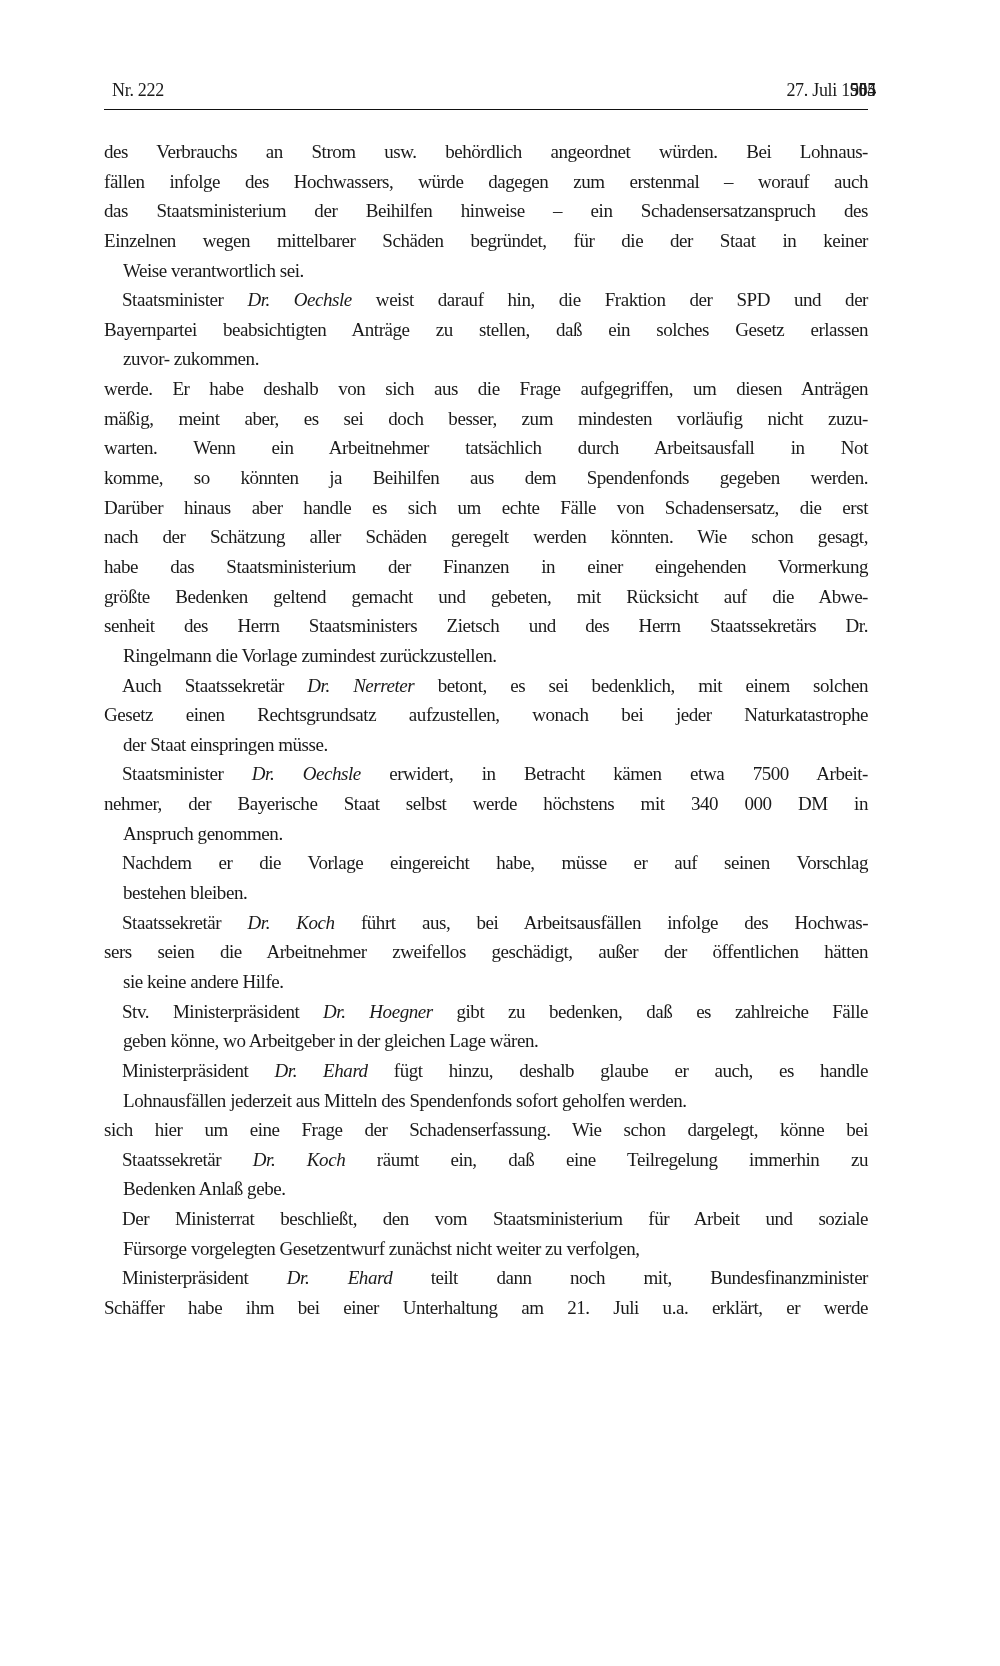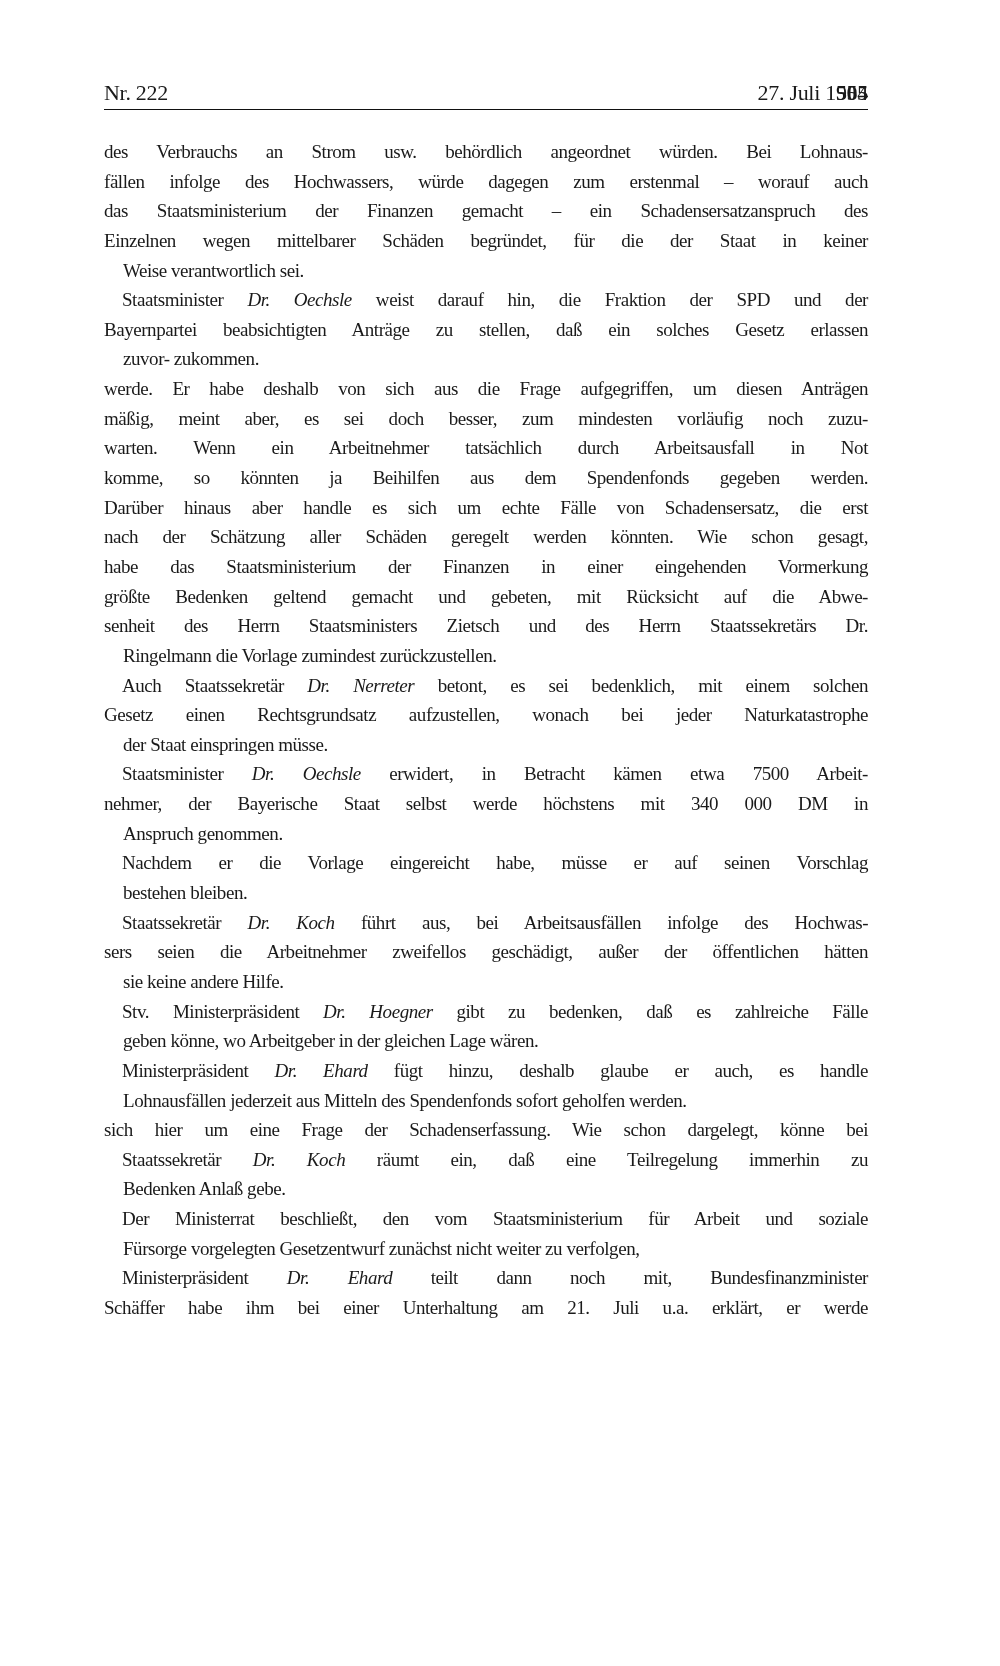--- a/index.html
+++ b/index.html
@@ -1,19 +1,19 @@
 <!DOCTYPE html>
 <html><head>
 <meta charset="utf-8">
 <style>
   html, body { margin: 0; padding: 0; background: #ffffff; }
   body { width: 1000px; height: 1666px; position: relative; overflow: hidden;
          font-family: "Liberation Serif", "DejaVu Serif", serif; color: #1a1a1a; }
-  .header { position: absolute; left: 104px; top: 80px; width: 764px; height: 30px;
-            font-size: 22px; }
+  .header { position: absolute; left: 112px; top: 80px; width: 764px; height: 30px;
+            font-size: 18px; }
   .header span { position: absolute; top: 0; letter-spacing: -0.3px; }
   .hdr-left { left: 0; }
   .hdr-center { left: 0; right: 0; text-align: right; }
   .hdr-right { right: 0; font-weight: bold; }
   .rule { position: absolute; left: 104px; top: 109px; width: 764px; height: 1px; background: #111; }
   .body { position: absolute; left: 104px; top: 137px; width: 764px; font-size: 19px; }
   .line { height: 29.65px; line-height: 29.65px; white-space: nowrap; text-align: justify;
           text-align-last: justify; letter-spacing: -0.45px; }
   .line.last { text-align-last: left; margin-left: 19px; }
   .line.indent { padding-left: 18px; }
@@ -26,32 +26,32 @@
   <span class="hdr-left">Nr. 222</span>
   <span class="hdr-center">27. Juli 1954</span>
   <span class="hdr-right">505</span>
 </div>
 <div class="rule"></div>
 
 <div class="body" id="body">
     <div>
       <div class="line">des Verbrauchs an Strom usw. behördlich angeordnet würden. Bei Lohnaus-</div>
       <div class="line">fällen infolge des Hochwassers, würde dagegen zum erstenmal – worauf auch</div>
-      <div class="line">das Staatsministerium der Finanzen gemacht – ein Schadensersatzanspruch des</div>
+      <div class="line">das Staatsministerium der Beihilfen hinweise – ein Schadensersatzanspruch des</div>
       <div class="line">Einzelnen wegen mittelbarer Schäden begründet, für die der Staat in keiner</div>
       <div class="line last">Weise verantwortlich sei.</div>
     </div>
     <div>
       <div class="line indent">Staatsminister <i>Dr. Oechsle</i> weist darauf hin, die Fraktion der SPD und der</div>
       <div class="line">Bayernpartei beabsichtigten Anträge zu stellen, daß ein solches Gesetz erlassen</div>
       <div class="line last">zuvor- zukommen.</div>
       <div class="line">werde. Er habe deshalb von sich aus die Frage aufgegriffen, um diesen Anträgen</div>
     </div>
     <div>
-      <div class="line">mäßig, meint aber, es sei doch besser, zum mindesten vorläufig noch zuzu-</div>
+      <div class="line">mäßig, meint aber, es sei doch besser, zum mindesten vorläufig nicht zuzu-</div>
       <div class="line">warten. Wenn ein Arbeitnehmer tatsächlich durch Arbeitsausfall in Not</div>
       <div class="line">komme, so könnten ja Beihilfen aus dem Spendenfonds gegeben werden.</div>
       <div class="line">Darüber hinaus aber handle es sich um echte Fälle von Schadensersatz, die erst</div>
       <div class="line">nach der Schätzung aller Schäden geregelt werden könnten. Wie schon gesagt,</div>
       <div class="line">habe das Staatsministerium der Finanzen in einer eingehenden Vormerkung</div>
       <div class="line">größte Bedenken geltend gemacht und gebeten, mit Rücksicht auf die Abwe-</div>
       <div class="line">senheit des Herrn Staatsministers Zietsch und des Herrn Staatssekretärs Dr.</div>
       <div class="line last">Ringelmann die Vorlage zumindest zurückzustellen.</div>
     </div>
     <div>

